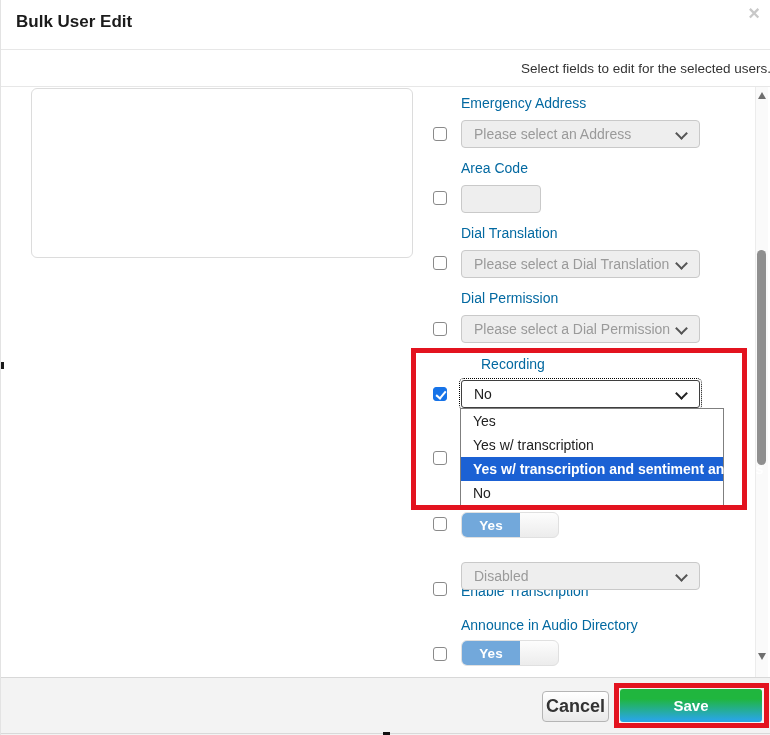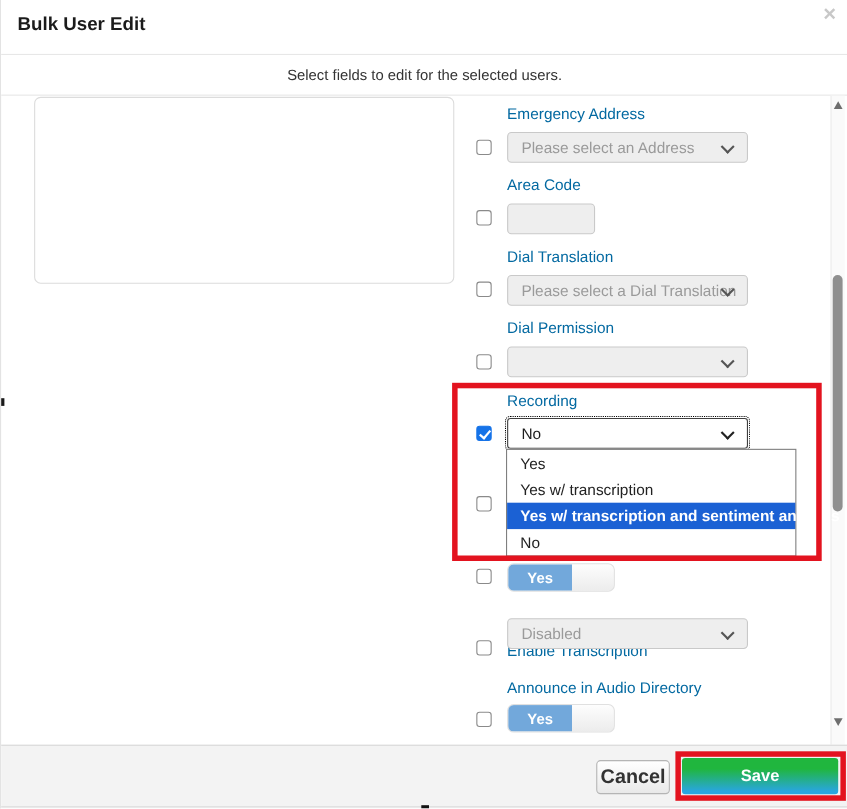--- a/index.html
+++ b/index.html
@@ -7,32 +7,32 @@
     width:770px;height:735px;position:relative;overflow:hidden;background:#fff;
     font-family:"Liberation Sans", sans-serif;border-left:1px solid #e3e3e3;box-sizing:border-box;
   }
   .abs{position:absolute;box-sizing:border-box;}
 
   
   .header{left:0;top:0;width:770px;height:50px;background:#fff;border-bottom:1px solid #e7e7e7;}
   .title{left:15px;top:12px;font-size:17px;font-weight:bold;color:#1b1b1b;}
   .close-x{right:10px;top:3px;font-size:20px;font-weight:bold;color:#c8c8c8;cursor:pointer;line-height:20px;}
   .subheader{left:0;top:50px;width:770px;height:37px;background:#fff;border-bottom:1px solid #e7e7e7;}
-  .subtitle{left:0;top:61px;width:770px;text-align:center;font-size:13.5px;color:#333;}
+  .subtitle{left:0;top:61px;width:770px;text-align:right;font-size:13.5px;color:#333;}
 
   
   .bigbox{left:30px;top:88px;width:382px;height:170px;border:1px solid #dcdcdc;border-radius:6px;background:#fff;}
 
   .field-label{left:460px;font-size:14px;color:#0369a1;white-space:nowrap;}
   .checkbox{left:432px;width:14px;height:14px;border:1px solid #8a8a8a;border-radius:3px;background:#fff;cursor:pointer;}
   .checkbox.checked{background:#1673e8;border-color:#1673e8;}
   .checkbox.checked::after{content:"";position:absolute;left:4px;top:1px;width:4px;height:8px;
     border:solid #fff;border-width:0 2px 2px 0;transform:rotate(40deg);}
 
-  .select{left:460px;width:219px;height:28px;background:#eeeeee;border:1px solid #c9c9c9;border-radius:4px;
+  .select{left:460px;width:239px;height:28px;background:#eeeeee;border:1px solid #c9c9c9;border-radius:4px;
     color:#9a9a9a;font-size:14px;line-height:26px;padding-left:12px;cursor:pointer;}
   .select .chev{position:absolute;right:13px;top:8px;width:7px;height:7px;
     border-right:2px solid #555;border-bottom:2px solid #555;transform:rotate(45deg);}
   .select.open{background:#fff;border:1px solid #3f3f3f;border-radius:3px;color:#1d1d1d;
     outline:1px dotted #000;outline-offset:1px;}
   .select.open .chev{border-color:#222;}
 
   .textinput{left:460px;top:185px;width:80px;height:28px;background:#eeeeee;border:1px solid #c9c9c9;border-radius:4px;
     font-size:14px;padding:0 6px;font-family:"Liberation Sans",sans-serif;}
 
@@ -96,24 +96,25 @@
 <div class="abs field-label" style="top:225px;">Dial Translation</div>
 <div class="abs checkbox" style="top:256px;"></div>
 <div class="abs select" style="top:250px;">
   <span>Please select a Dial Translation</span>
   <span class="chev"></span>
 </div>
 
 <div class="abs field-label" style="top:290px;">Dial Permission</div>
 <div class="abs checkbox" style="top:322px;"></div>
 <div class="abs select" style="top:315px;">
+  <span>Please select a Dial Permission</span>
   <span class="chev"></span>
 </div>
 
-<div class="abs field-label" style="top:356px;">Recording</div>
+<div class="abs field-label" style="top:356px;margin-left:20px;">Recording</div>
 <div class="abs checkbox checked" style="top:387px;"></div>
 <div class="abs select open" style="top:380px;">
   <span>No</span>
   <span class="chev"></span>
 </div>
 <div class="abs dropdown">
   <div class="option">Yes</div>
   <div class="option">Yes w/ transcription</div>
   <div class="option highlighted">Yes w/ transcription and sentiment analysis</div>
   <div class="option">No</div>

